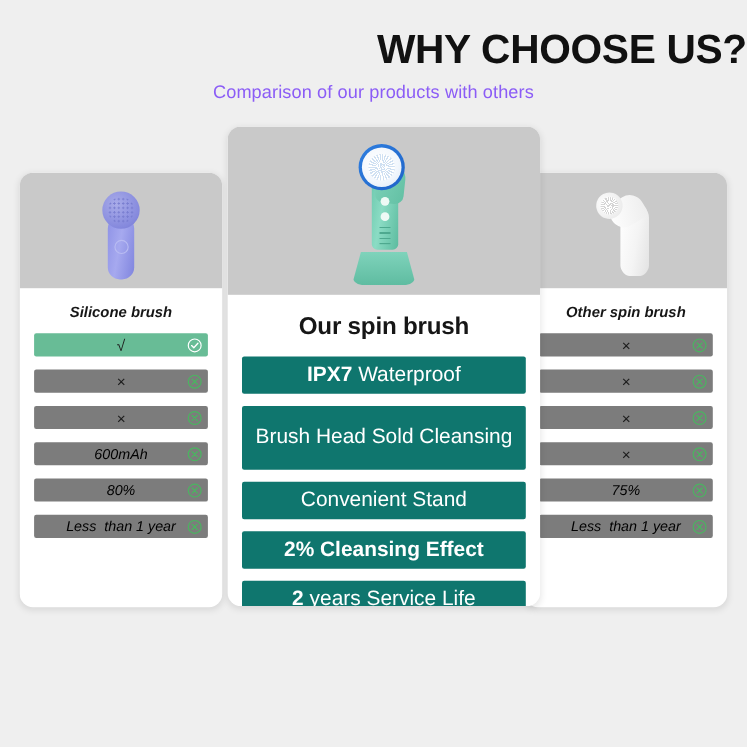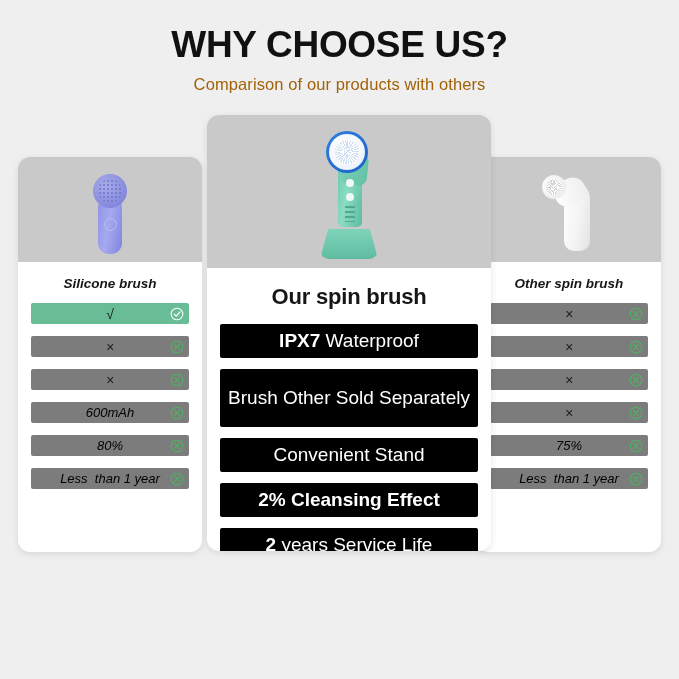--- a/index.html
+++ b/index.html
@@ -23,25 +23,26 @@
     width: 679px;
     text-align: center;
   }
   .main-title {
     font-size: 37px;
     font-weight: bold;
     color: #111111;
     letter-spacing: -0.3px;
     line-height: 1.05;
     margin: 0;
+    text-align: right;
   }
   .sub-title {
     font-size: 16.5px;
     font-weight: normal;
-    color: #a16207;
+    color: #8b5cf6;
     margin: 10px 0 0 0;
     letter-spacing: 0.1px;
   }
 
   
   .card {
     position: absolute;
     background: #ffffff;
     border-radius: 12px;
     box-shadow: 0 2px 7px rgba(0,0,0,0.10);
@@ -123,21 +124,21 @@
     width: 14px;
     height: 14px;
   }
 
   
   .rows-center {
     margin-top: 14px;
     padding: 0 13px;
   }
   .feature {
-    background: #000000;
+    background: #0f766e;
     border-radius: 2px;
     color: #ffffff;
     text-align: left;
     display: flex;
     align-items: center;
     justify-content: center;
     margin-bottom: 11px;
     padding: 0 8px;
     box-sizing: border-box;
   }
@@ -417,21 +418,21 @@
       <div class="ctrl2"></div>
       <div class="bars"></div>
     </div>
   </div>
   <div class="col-title">Our spin brush</div>
   <div class="rows-center" id="rows-center">
       <div class="feature h1">
         <span class="ftxt"><b>IPX7</b> Waterproof</span>
       </div>
       <div class="feature h2">
-        <span class="ftxt">Brush Other Sold Separately</span>
+        <span class="ftxt">Brush Head Sold Cleansing</span>
       </div>
       <div class="feature h1">
         <span class="ftxt">Convenient Stand</span>
       </div>
       <div class="feature h1 allbold">
         <span class="ftxt">2% Cleansing Effect</span>
       </div>
       <div class="feature h1">
         <span class="ftxt"><b>2</b> years Service Life</span>
       </div>

